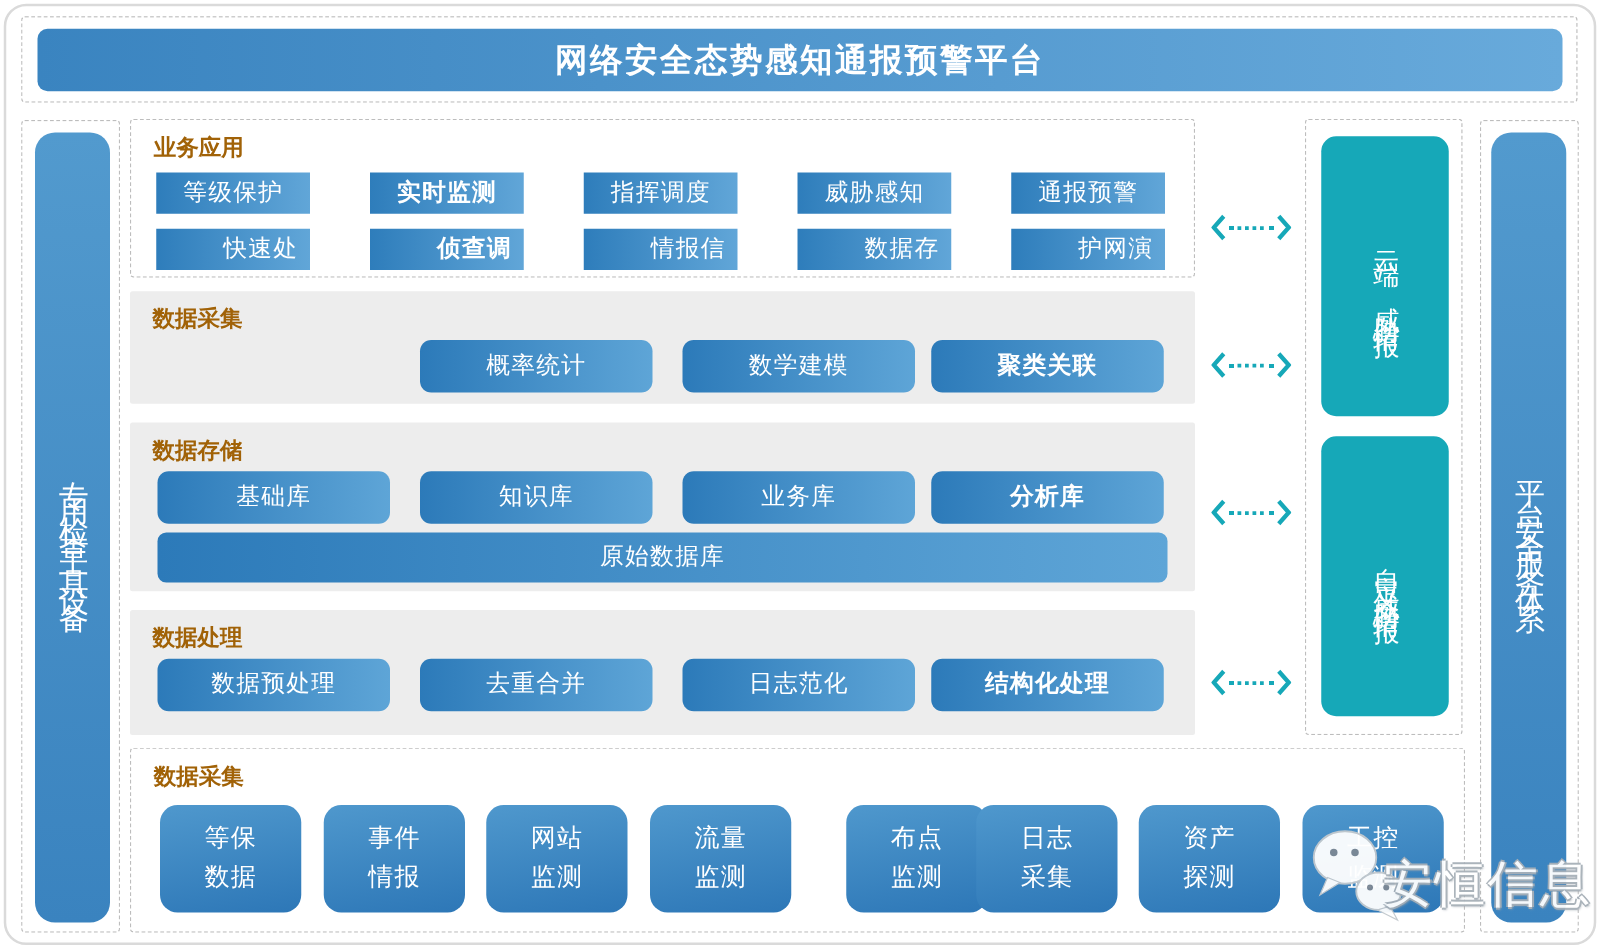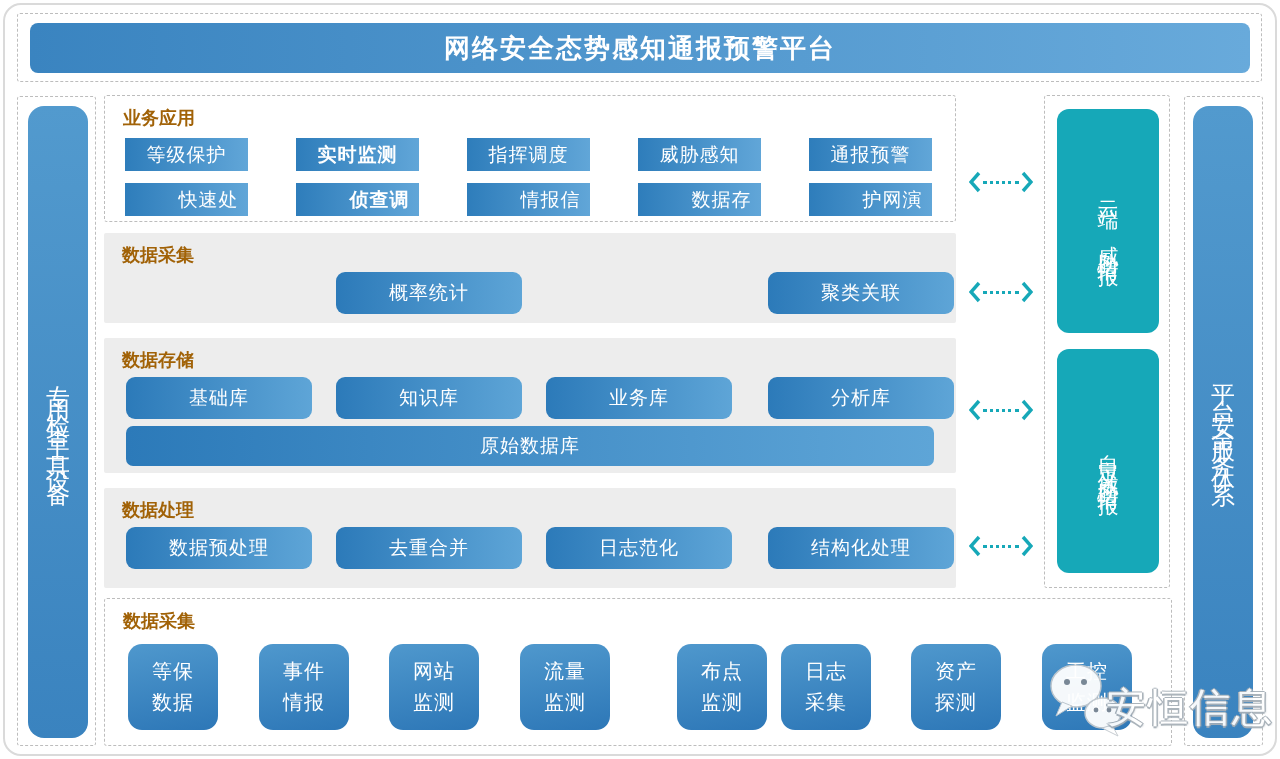--- a/index.html
+++ b/index.html
@@ -39,30 +39,30 @@
   }
   .row1 .btn-sm { top:42px; }
   .row2 .btn-sm { top:87px;padding-left:44px; }
   .c1 { left:20px; } .c2 { left:191px;font-weight:bold; } .c3 { left:362px;text-align:center; } .c4 { left:533px; } .c5 { left:704px; }
 
   .btn-md {
     position:absolute; top:39px; width:186px; height:42px; border-radius:9px;
     background:linear-gradient(90deg,#2c7ab9,#5ea5d7);
     color:#fff; font-size:19px; text-align:center; line-height:42px; letter-spacing:1px;
   }
-  .m1 { left:22px; } .m2 { left:232px; } .m3 { left:442px; } .m4 { left:664px; }
+  .m1 { left:22px; } .m2 { left:232px; } .m3 { left:442px; } .m4 { left:641px;font-weight:bold; }
 
   .wide-bar {
     position:absolute; left:22px; top:88px; width:808px; height:40px; border-radius:7px;
     background:linear-gradient(90deg,#2c7ab9,#5ea5d7);
     color:#fff; font-size:19px; text-align:center; line-height:40px; letter-spacing:1px;
   }
 
   .coll-box {
-    position:absolute; top:45px; width:90px; height:86px; border-radius:14px;
+    position:absolute; top:45px; width:113px; height:86px; border-radius:14px;
     background:linear-gradient(170deg,#4f98cd,#2d77b7);
     color:#fff; font-size:20px; text-align:center;
     display:flex; flex-direction:column; align-items:center; justify-content:center;
     line-height:1.55; letter-spacing:1px;
   }
   .k1{left:23px}.k2{left:154px}.k3{left:284px}.k4{left:415px}.k5{left:572px}
   .k6{left:676px}.k7{left:806px}.k8{left:937px}
 
   .arrow { left:969px; width:64px; height:24px; display:flex; align-items:center; }
   .arrow .dots { flex:1; height:0; border-top:3px dotted #16a8b8; margin:0 2px; }
@@ -117,20 +117,21 @@
       <div class="btn-sm c2">侦查调查</div>
       <div class="btn-sm c3">情报信息</div>
       <div class="btn-sm c4">数据存储</div>
       <div class="btn-sm c5">护网演习</div>
     </div>
   </div>
 
   <div class="abs gray-sec" style="left:104px; top:233px; width:852px; height:90px;">
     <div class="sec-header">数据采集</div>
     <div class="btn-md m2">概率统计</div>
+    <div class="btn-md m3">数学建模</div>
     <div class="btn-md m4">聚类关联</div>
   </div>
 
   <div class="abs gray-sec" style="left:104px; top:338px; width:852px; height:135px;">
     <div class="sec-header">数据存储</div>
     <div class="btn-md m1">基础库</div>
     <div class="btn-md m2">知识库</div>
     <div class="btn-md m3">业务库</div>
     <div class="btn-md m4">分析库</div>
     <div class="wide-bar">原始数据库</div>

